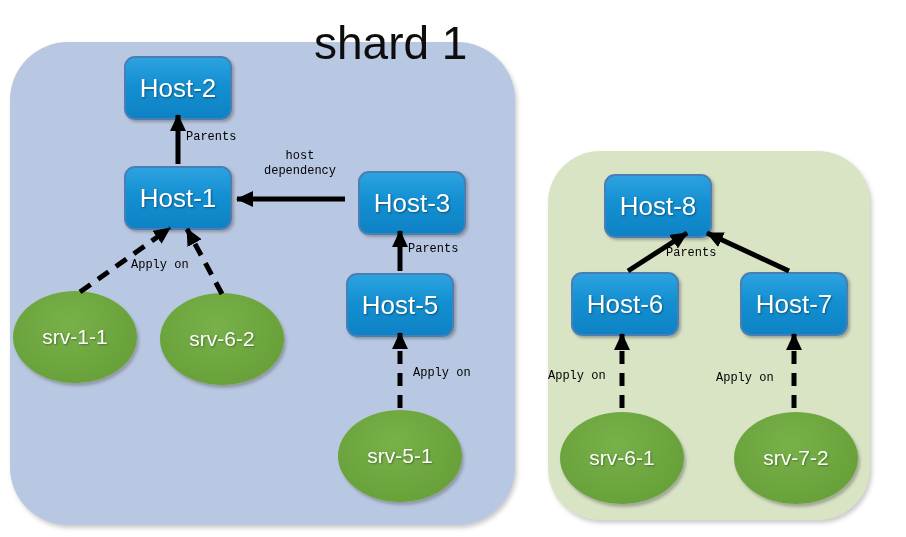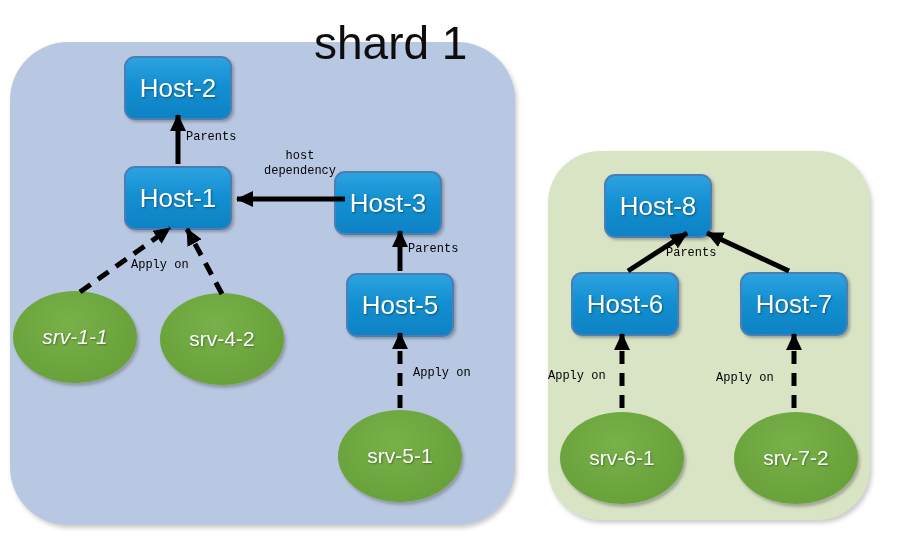--- a/index.html
+++ b/index.html
@@ -72,25 +72,25 @@
 
 <div class="canvas">
 
   <div class="shard shard1"></div>
   <div class="shard shard2"></div>
 
   <div class="shard-title title1">shard 1</div>
 
   <div class="host" style="left:124px;top:56px;">Host-2</div>
   <div class="host" style="left:124px;top:166px;">Host-1</div>
-  <div class="host" style="left:334px;top:171px;">Host-3</div>
+  <div class="host" style="left:358px;top:171px;">Host-3</div>
   <div class="host" style="left:346px;top:273px;">Host-5</div>
 
-  <div class="srv" style="left:13px;top:291px;font-style:italic;">srv-1-1</div>
-  <div class="srv" style="left:160px;top:293px;">srv-4-2</div>
+  <div class="srv" style="left:13px;top:291px;">srv-1-1</div>
+  <div class="srv" style="left:160px;top:293px;">srv-6-2</div>
   <div class="srv" style="left:338px;top:410px;">srv-5-1</div>
 
   <div class="host" style="left:604px;top:174px;">Host-8</div>
   <div class="host" style="left:571px;top:272px;">Host-6</div>
   <div class="host" style="left:740px;top:272px;">Host-7</div>
 
   <div class="srv" style="left:560px;top:412px;">srv-6-1</div>
   <div class="srv" style="left:734px;top:412px;">srv-7-2</div>
 
   <div class="edge-label" style="left:186px;top:130px;">Parents</div>

